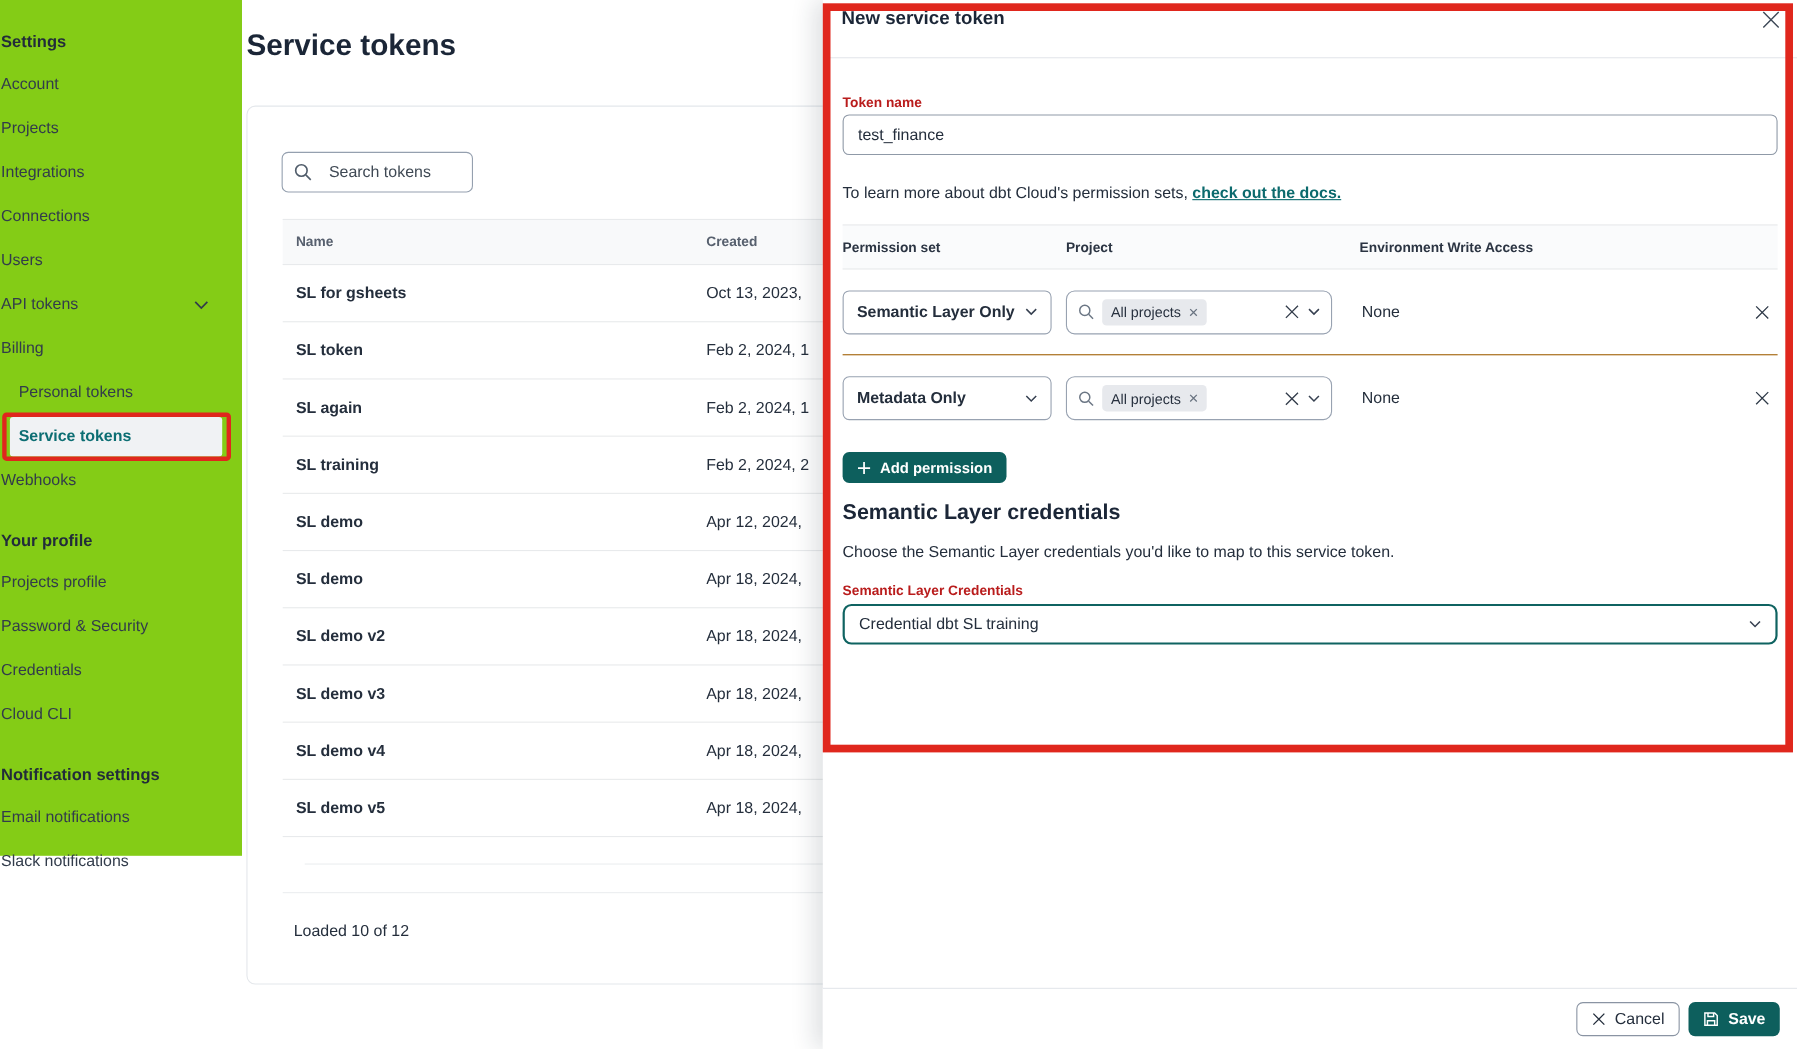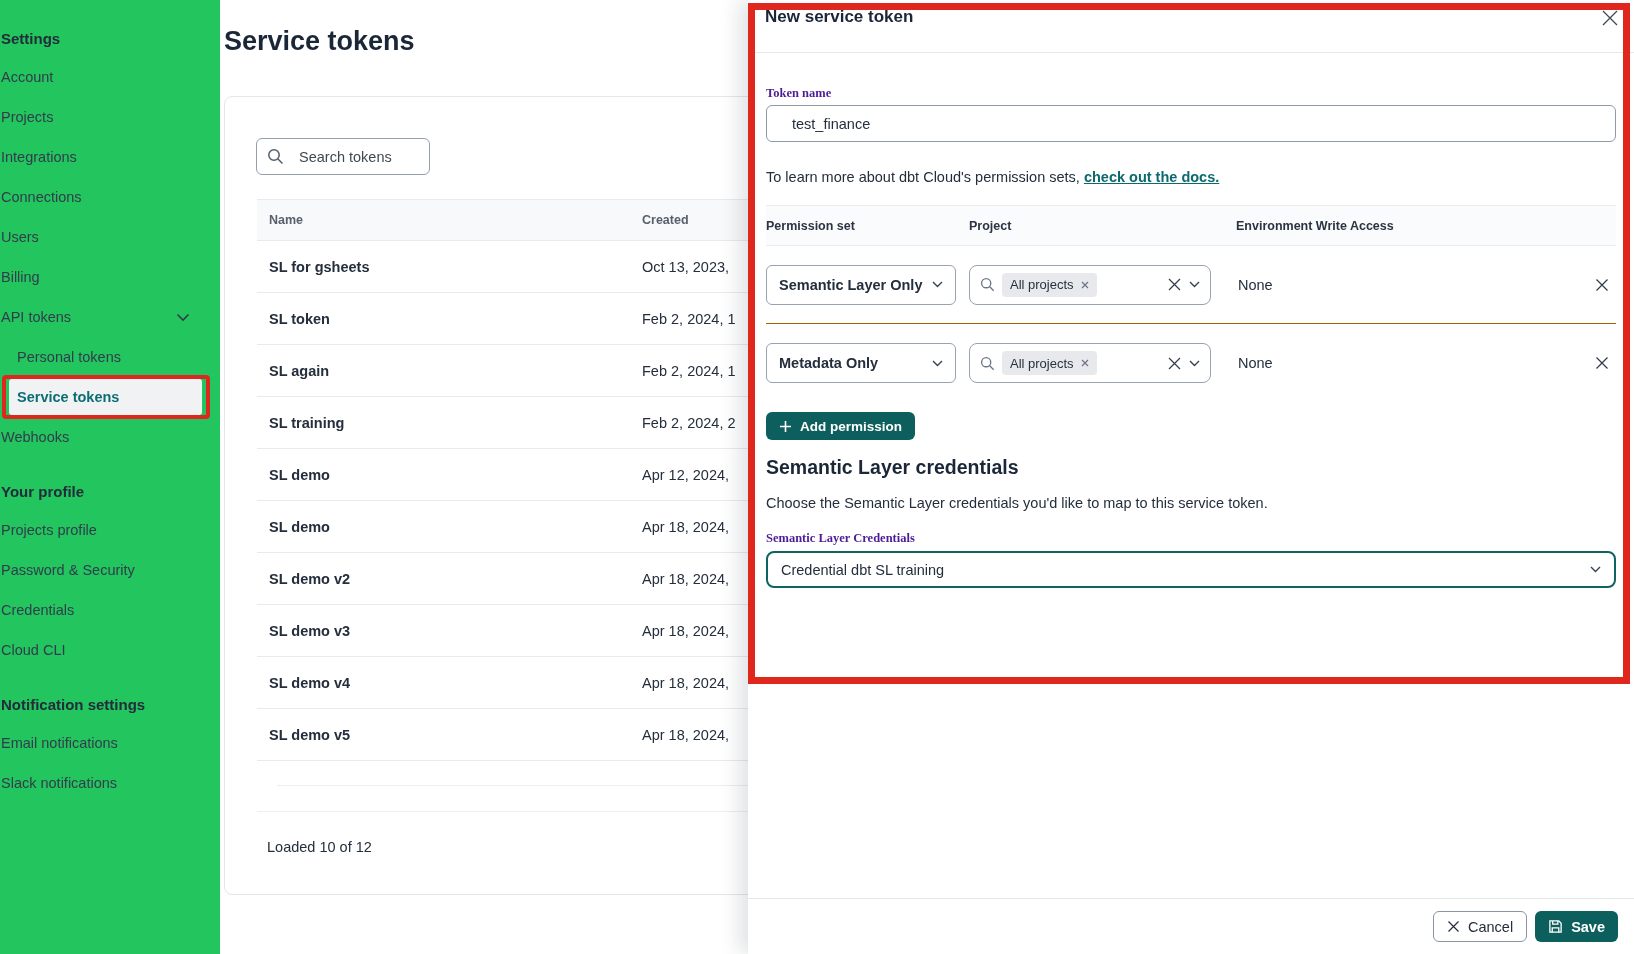--- a/index.html
+++ b/index.html
@@ -1,20 +1,20 @@
 <!DOCTYPE html>
 <html><head>
 <meta charset="utf-8">
 <style>
   * { margin:0; padding:0; box-sizing:border-box; }
   html,body { width:1634px; height:954px; overflow:hidden; background:#fff;
     font-family:"Liberation Sans","DejaVu Sans",sans-serif; color:#242e3c; }
 
   
-  .sidebar { position:absolute; left:0; top:0; width:220px; height:954px; background:#22c55e; padding:30px 0 0 1px; }
+  .sidebar { position:absolute; left:0; top:0; width:220px; height:778px; background:#84cc16; padding:30px 0 0 1px; }
   .side-heading { font-size:15px; font-weight:bold; color:#222c3a; margin:0 0 10px 0; }
   .side-item { height:40px; display:flex; align-items:center; font-size:14.5px; color:#323c4b; cursor:pointer; }
   .side-item .lbl { flex:1; }
   .side-item .chev { margin-right:30px; }
   .sub-item { margin-left:16px; }
   .sub-sel-wrap { position:relative; margin:2px 18px 2px 8px; }
   .sub-sel { height:36px; display:flex; align-items:center; padding-left:8px; background:#f0f2f4;
     border-radius:3px; font-size:14.5px; font-weight:bold; color:#0c6e73; cursor:pointer; }
   .red-box-side { position:absolute; inset:-4px -8px -4px -7px; border:4px solid #e0271d; border-radius:4px;
     pointer-events:none; z-index:40; }
@@ -43,23 +43,23 @@
 
   
   .drawer { position:absolute; left:748px; top:0; width:886px; height:954px; background:#fff;
     box-shadow:-8px 0 20px rgba(30,40,60,.14); }
   .drawer-head { height:53px; border-bottom:1px solid #e4e7eb; display:flex; align-items:flex-start;
     padding:7px 17px 0 17px; }
   .drawer-title { font-size:17px; font-weight:bold; color:#1b2637; }
   .drawer-close { position:absolute; right:13px; top:7px; width:22px; height:22px; display:flex;
     align-items:center; justify-content:center; cursor:pointer; z-index:60; }
   .drawer-body { padding:0 18px; }
-  .field-label { margin-top:33px; font-size:12.5px; font-weight:bold; color:#4c1d95;font-family:Liberation Serif, serif; }
+  .field-label { margin-top:33px; font-size:12.5px; font-weight:bold; color:#b91c1c; }
   .text-input { margin-top:4px; width:100%; height:37px; border:1px solid #8f99a7; border-radius:6px;
-    padding:0 25px; font-size:14.5px; color:#242e3c; font-family:inherit; outline:none; background:#fff; }
+    padding:0 13px; font-size:14.5px; color:#242e3c; font-family:inherit; outline:none; background:#fff; }
   .docs-line { margin-top:27px; font-size:14.5px; color:#242e3c; }
   .docs-line a { color:#0b6a6d; font-weight:bold; text-decoration:underline; cursor:pointer; }
   .perm-grid { display:grid; grid-template-columns:203px 267px 1fr 28px; align-items:center; }
   .perm-head { margin-top:20px; height:41px; background:#fafbfc; border-top:1px solid #e8eaec;
     border-bottom:1px solid #e8eaec; }
   .perm-head .th { font-size:12.5px; font-weight:bold; color:#2b3442; }
   .perm-row { height:78px; }
   .perm-row.first { border-bottom:1px solid #a16207; }
   .select { height:40px; border:1px solid #98a2b1; border-radius:6px; background:#fff; display:flex;
     align-items:center; padding:0 12px; cursor:pointer; }
@@ -102,30 +102,30 @@
   <div class="side-item">
       <span class="lbl">Integrations</span>
     </div>
   <div class="side-item">
       <span class="lbl">Connections</span>
     </div>
   <div class="side-item">
       <span class="lbl">Users</span>
     </div>
   <div class="side-item">
-      <span class="lbl">Billing</span>
-    </div>
-  <div class="side-item">
     <span class="lbl">API tokens</span>
     <span class="chev">
       <svg width="14" height="9" viewBox="0 0 14 9">
           <path d="M1.5 1.5 L7 7 L12.5 1.5" fill="none" stroke="#323c4b" stroke-width="1.6"></path>
         </svg>
     </span>
   </div>
+  <div class="side-item">
+      <span class="lbl">Billing</span>
+    </div>
   <div class="side-item sub-item">
       <span class="lbl">Personal tokens</span>
     </div>
   <div class="sub-sel-wrap sub-item">
     <div class="sub-sel">
       <span>Service tokens</span>
     </div>
     <div class="red-box-side"></div>
   </div>
   <div class="side-item">

